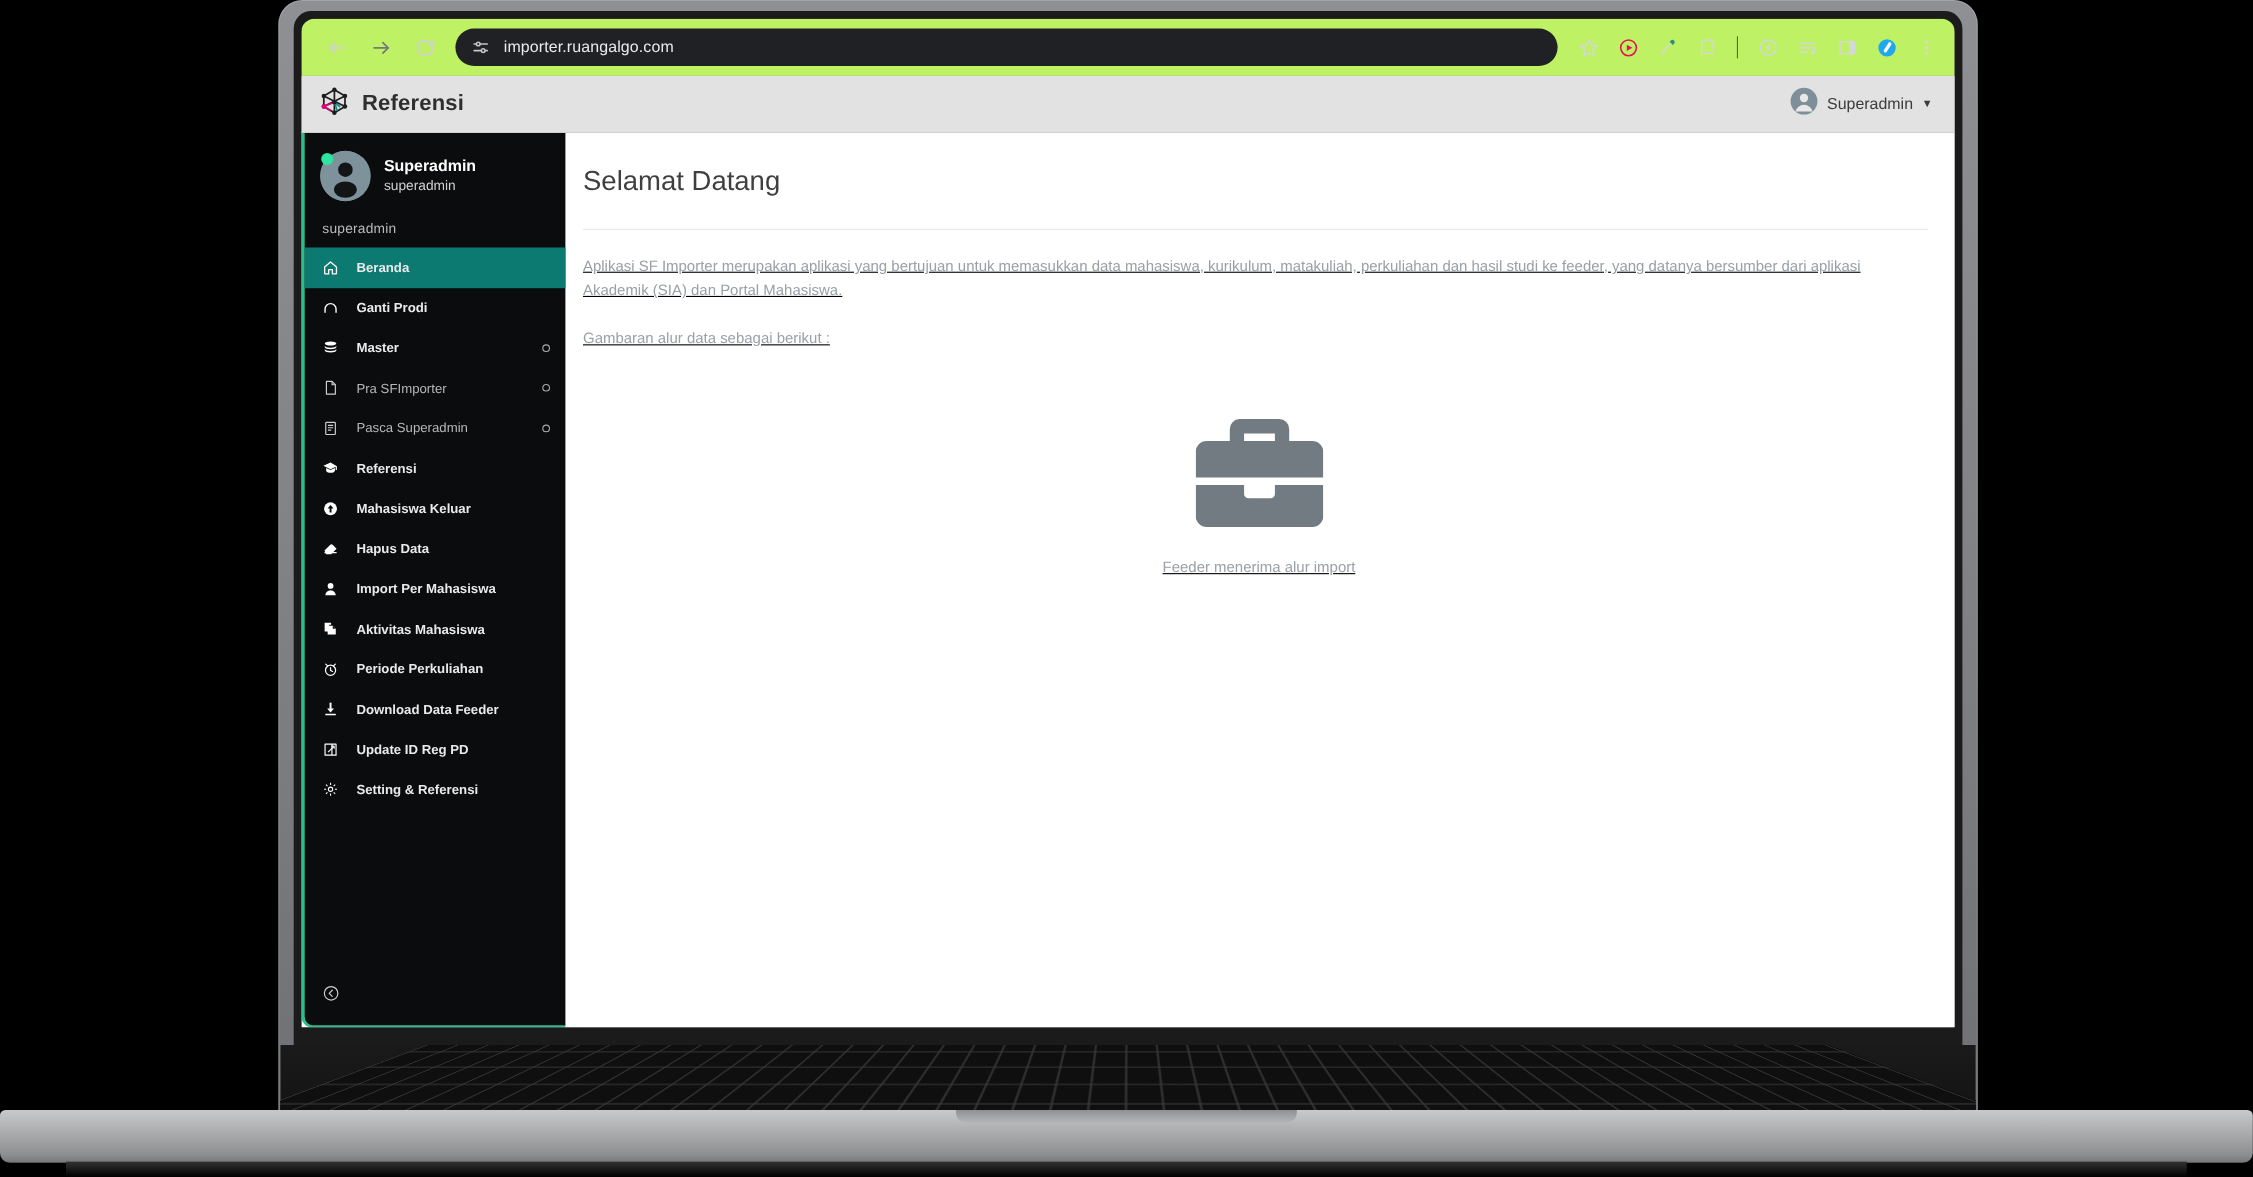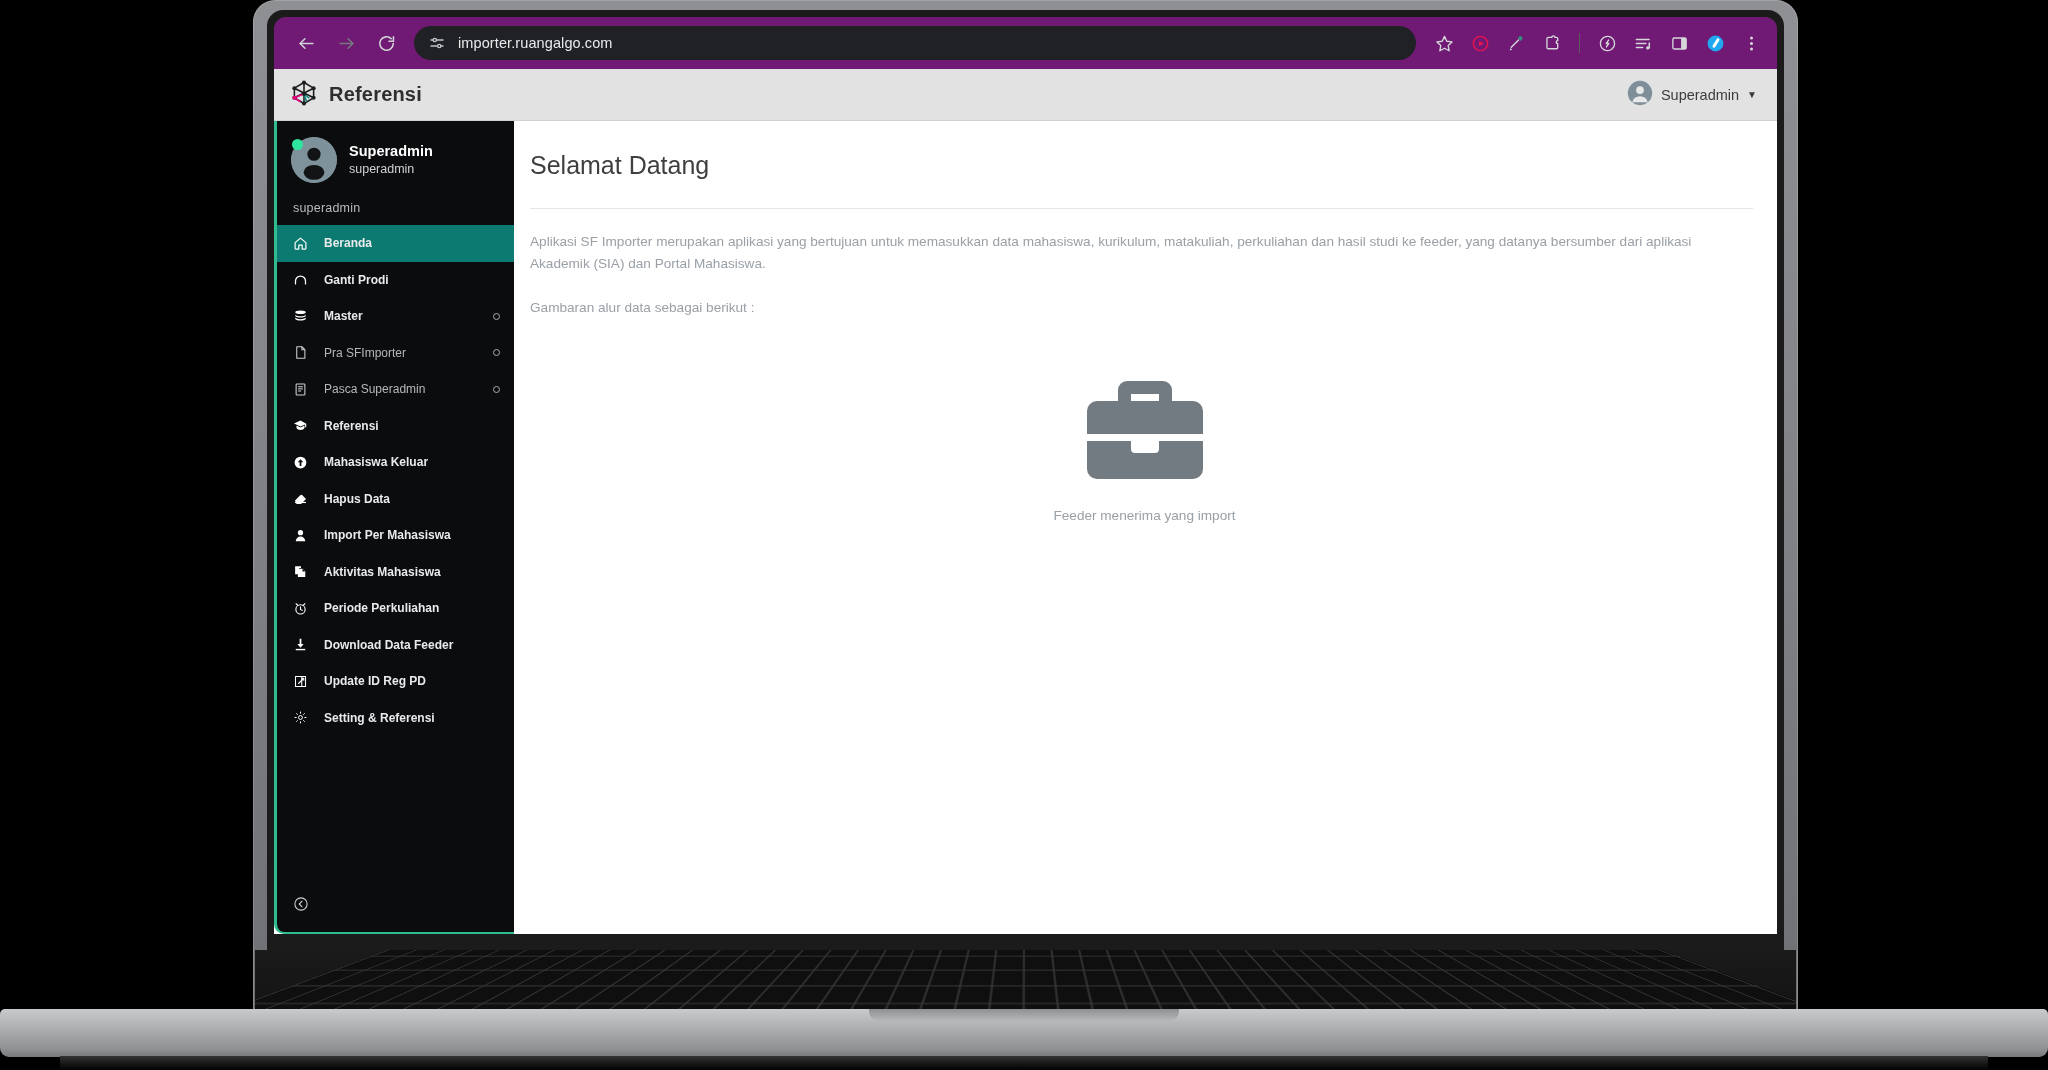--- a/index.html
+++ b/index.html
@@ -55,21 +55,21 @@
     background: linear-gradient(180deg,#333 0%, #000 100%);
   }
 
   
   #browser-window {
     position: absolute; left: 274px; top: 17px; width: 1503px; height: 917px;
     background: #35363a; border-radius: 12px 12px 0 0; overflow: hidden;
   }
   #browser-toolbar {
     height: 52px; display: flex; align-items: center; padding: 0 10px 0 14px;
-    background: #701a75; gap: 4px;
+    background: #bef264; gap: 4px;
   }
   .nav-btn {
     width: 36px; height: 36px; border-radius: 50%;
     display: flex; align-items: center; justify-content: center;
     color: #cfd1d4; flex: 0 0 auto; cursor: pointer;
   }
   .nav-btn.disabled { color: #76787c; }
   .nav-btn svg { width: 19px; height: 19px; }
 
   #omnibox {
@@ -153,21 +153,21 @@
     padding: 0 0 16px 16px; color: #cfd2d4; cursor: pointer;
   }
   #sidebar-collapse svg { width: 16px; height: 16px; }
 
   
   #main { flex: 1 1 auto; background: #fff; padding: 0; overflow: hidden; }
   #page-title {
     font-size: 25px; color: #3f3f3f; font-weight: normal;
     padding: 30px 28px 0 16px; margin-left: 0;
   }
-  #content-inner { padding: 0 24px 0 16px; }
+  #content-inner { padding: 0 24px 0 16px; text-decoration: underline; }
   #title-rule { border: 0; border-top: 1px solid #e6e6e6; margin: 28px 0 0 0; }
   .body-para {
     font-size: 13.6px; color: #9aa0a6; line-height: 1.62; margin-top: 22px;
     max-width: 1230px;
   }
   #flow-row {
     display: flex; justify-content: center; align-items: flex-start;
     gap: 170px; margin-top: 50px; padding-left: 6px;
   }
   .flow-item { width: 210px; text-align: center; }
@@ -508,21 +508,21 @@
 
             <div id="flow-row">
                 <div class="flow-item">
                   <div class="flow-icon">
                     <svg width="116" height="104" viewBox="0 0 116 104">
                       <path d="M40 4h36a9 9 0 0 1 9 9v11H72V17H44v7H31V13a9 9 0 0 1 9-9z"></path>
                       <path d="M10 24h96a10 10 0 0 1 10 10v23H0V34a10 10 0 0 1 10-10z"></path>
                       <path d="M0 64h44v8a4 4 0 0 0 4 4h20a4 4 0 0 0 4-4v-8h44v28a10 10 0 0 1-10 10H10A10 10 0 0 1 0 92z"></path>
                     </svg>
                   </div>
-                  <div class="flow-caption">Feeder menerima yang import</div>
+                  <div class="flow-caption">Feeder menerima alur import</div>
                 </div>
               </div>
           </div>
         </div>
 
       </div>
     </div>
   </div>
 
   <div id="laptop-keyboard-area">

